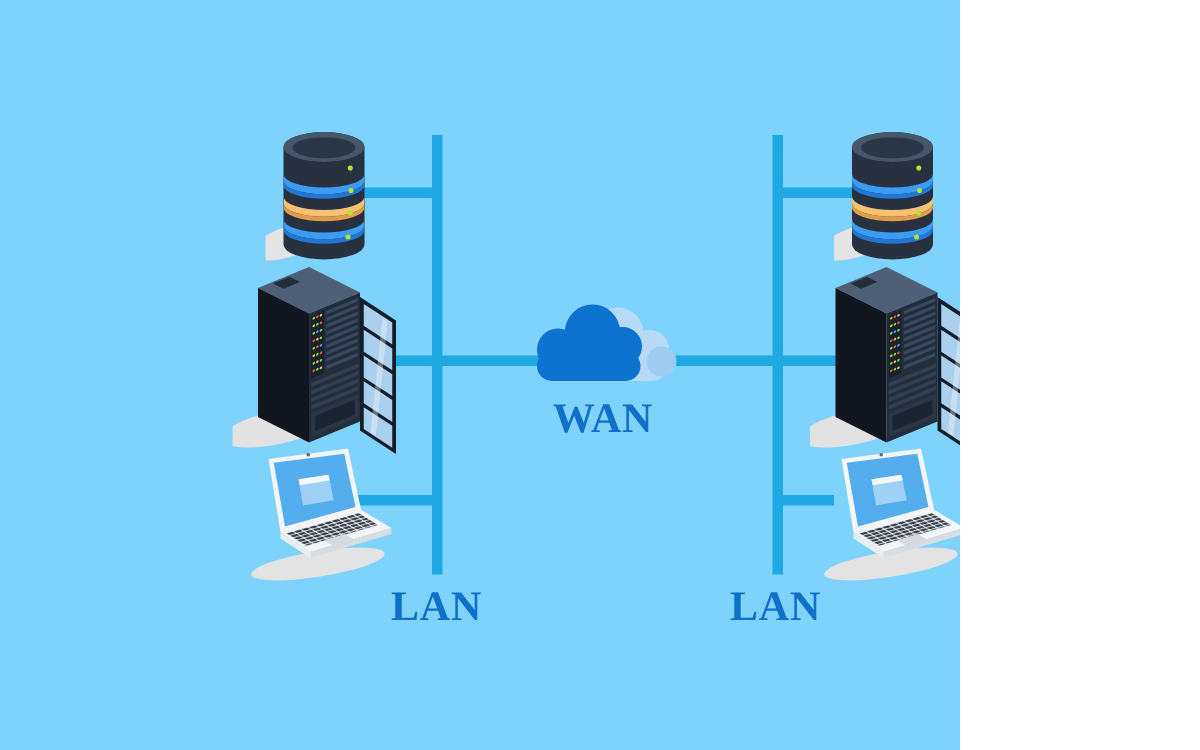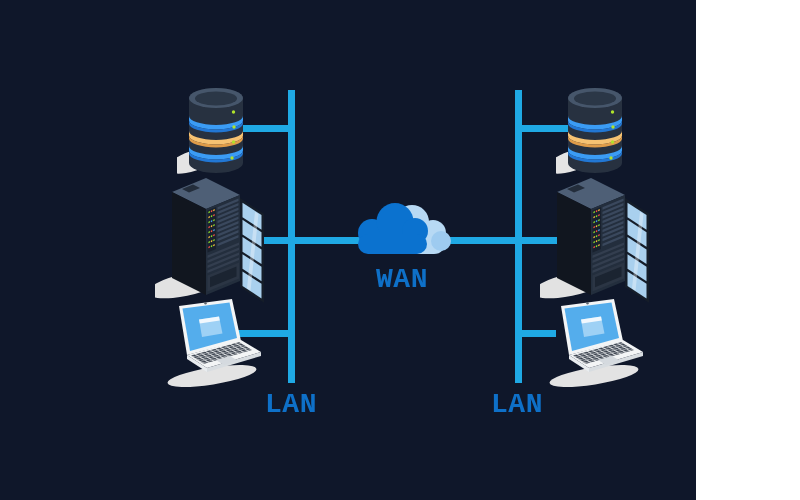--- a/index.html
+++ b/index.html
@@ -1,18 +1,18 @@
 <!DOCTYPE html>
 <html><head>
 <meta charset="utf-8">
 <style>
   html,body{margin:0;padding:0;background:#ffffff;}
   #stage{
-    position:relative;width:696px;height:500px;background:#0f172a;
-    overflow:hidden;font-family:Liberation Mono, monospace;
+    position:relative;width:640px;height:500px;background:#7dd3fc;
+    overflow:hidden;font-family:Liberation Serif, serif;
   }
   .link{position:absolute;background:#1fa9e4;}
   .icon{position:absolute;}
   .net-label{
     position:absolute;transform:translateX(-50%);
     font-weight:700;font-size:28px;letter-spacing:.5px;color:#0e70c8;
     white-space:nowrap;
   }
 </style>
 </head>

